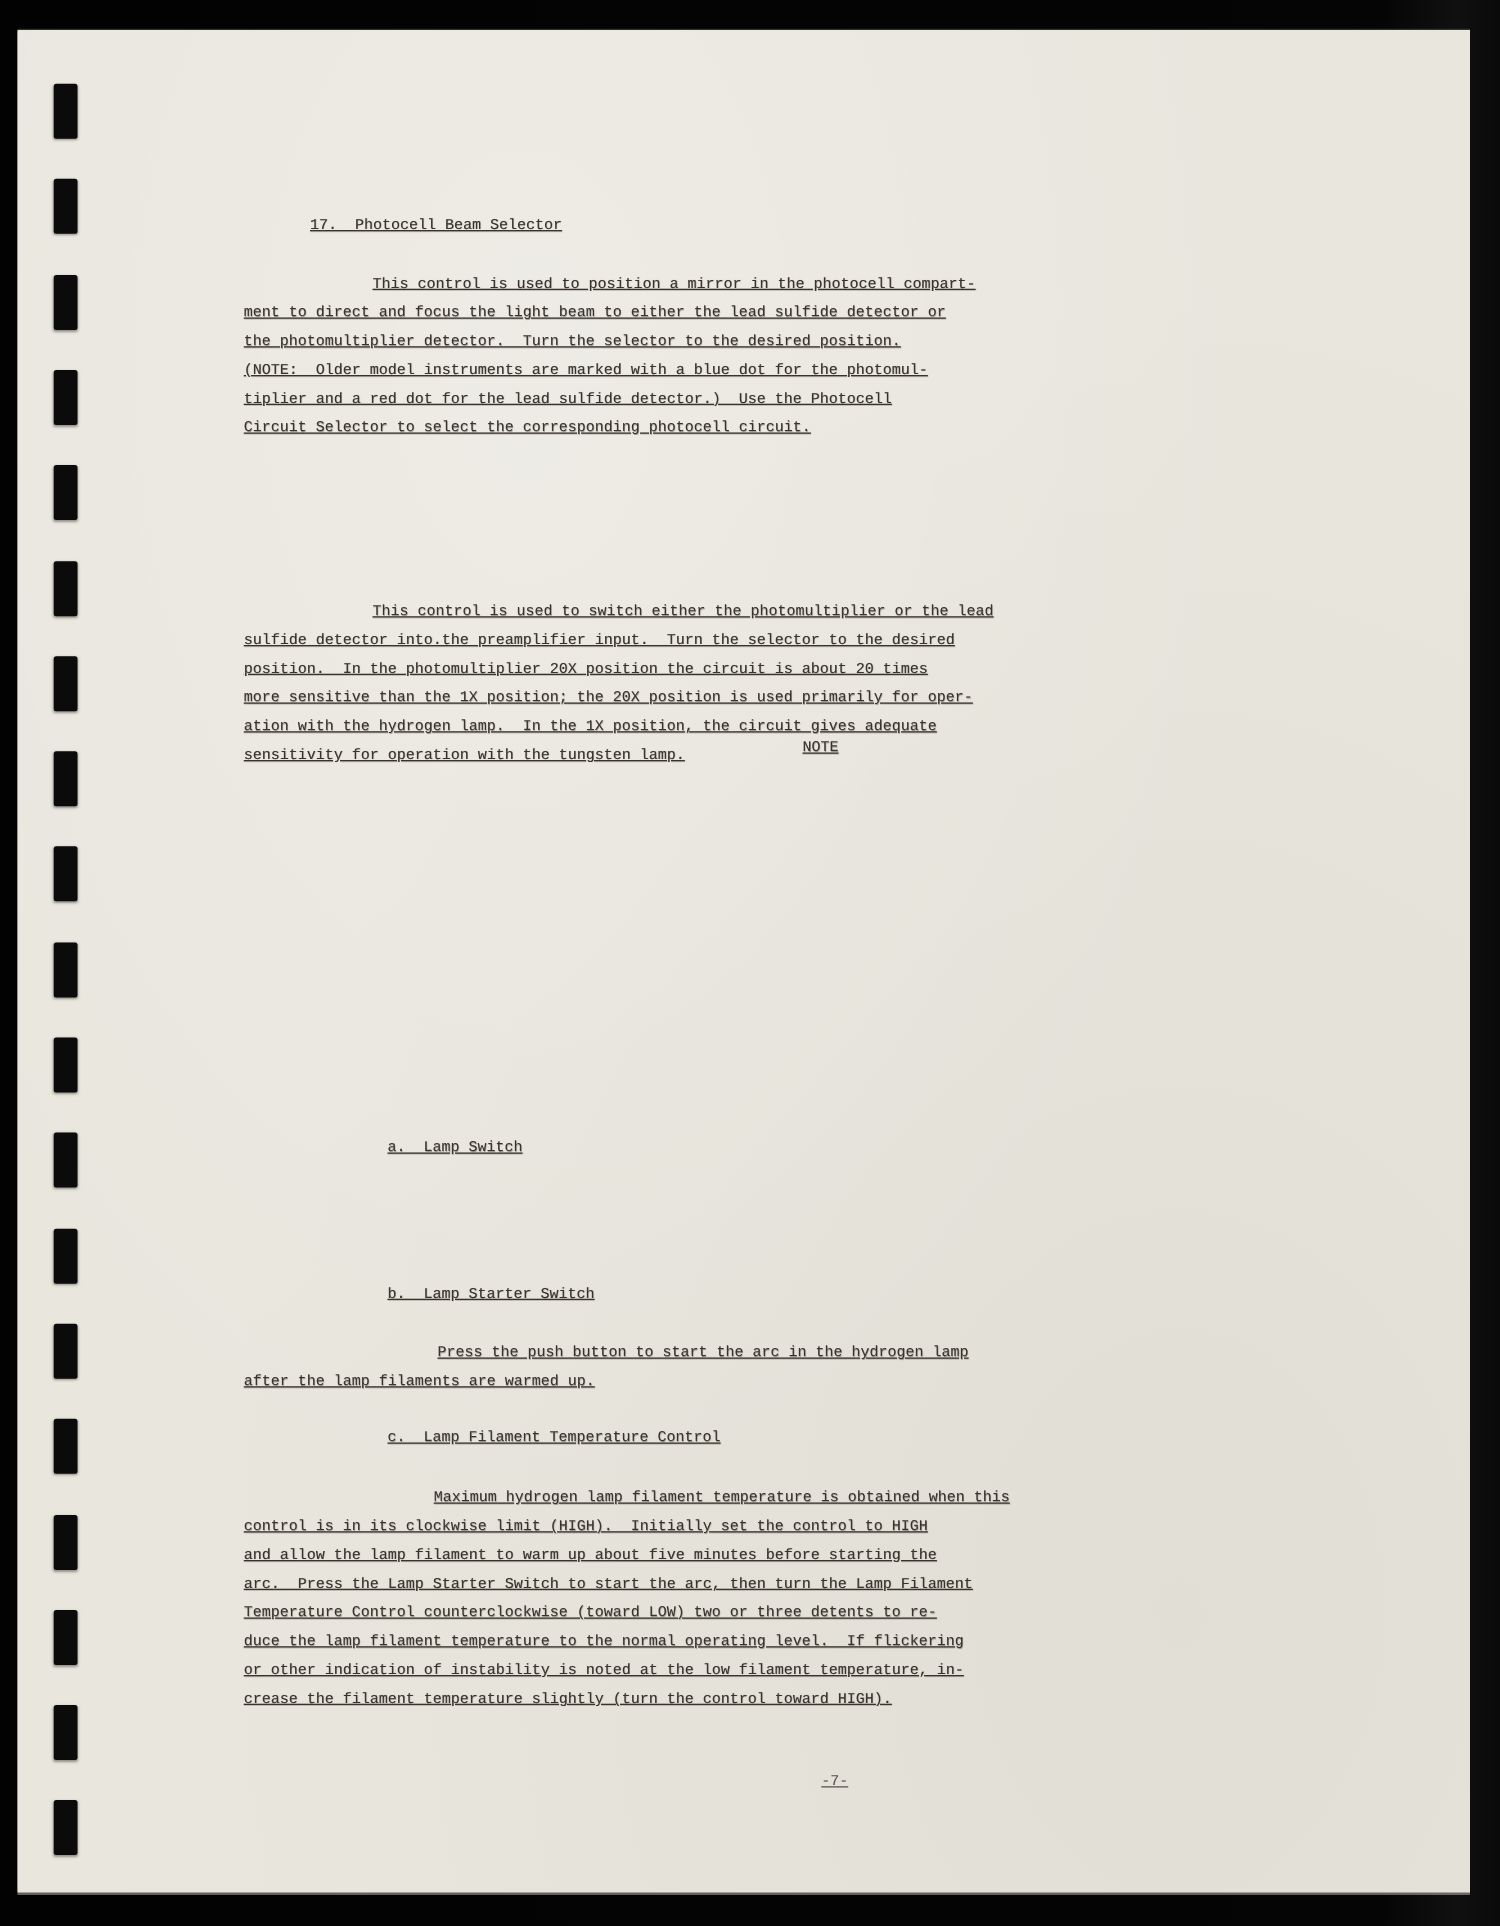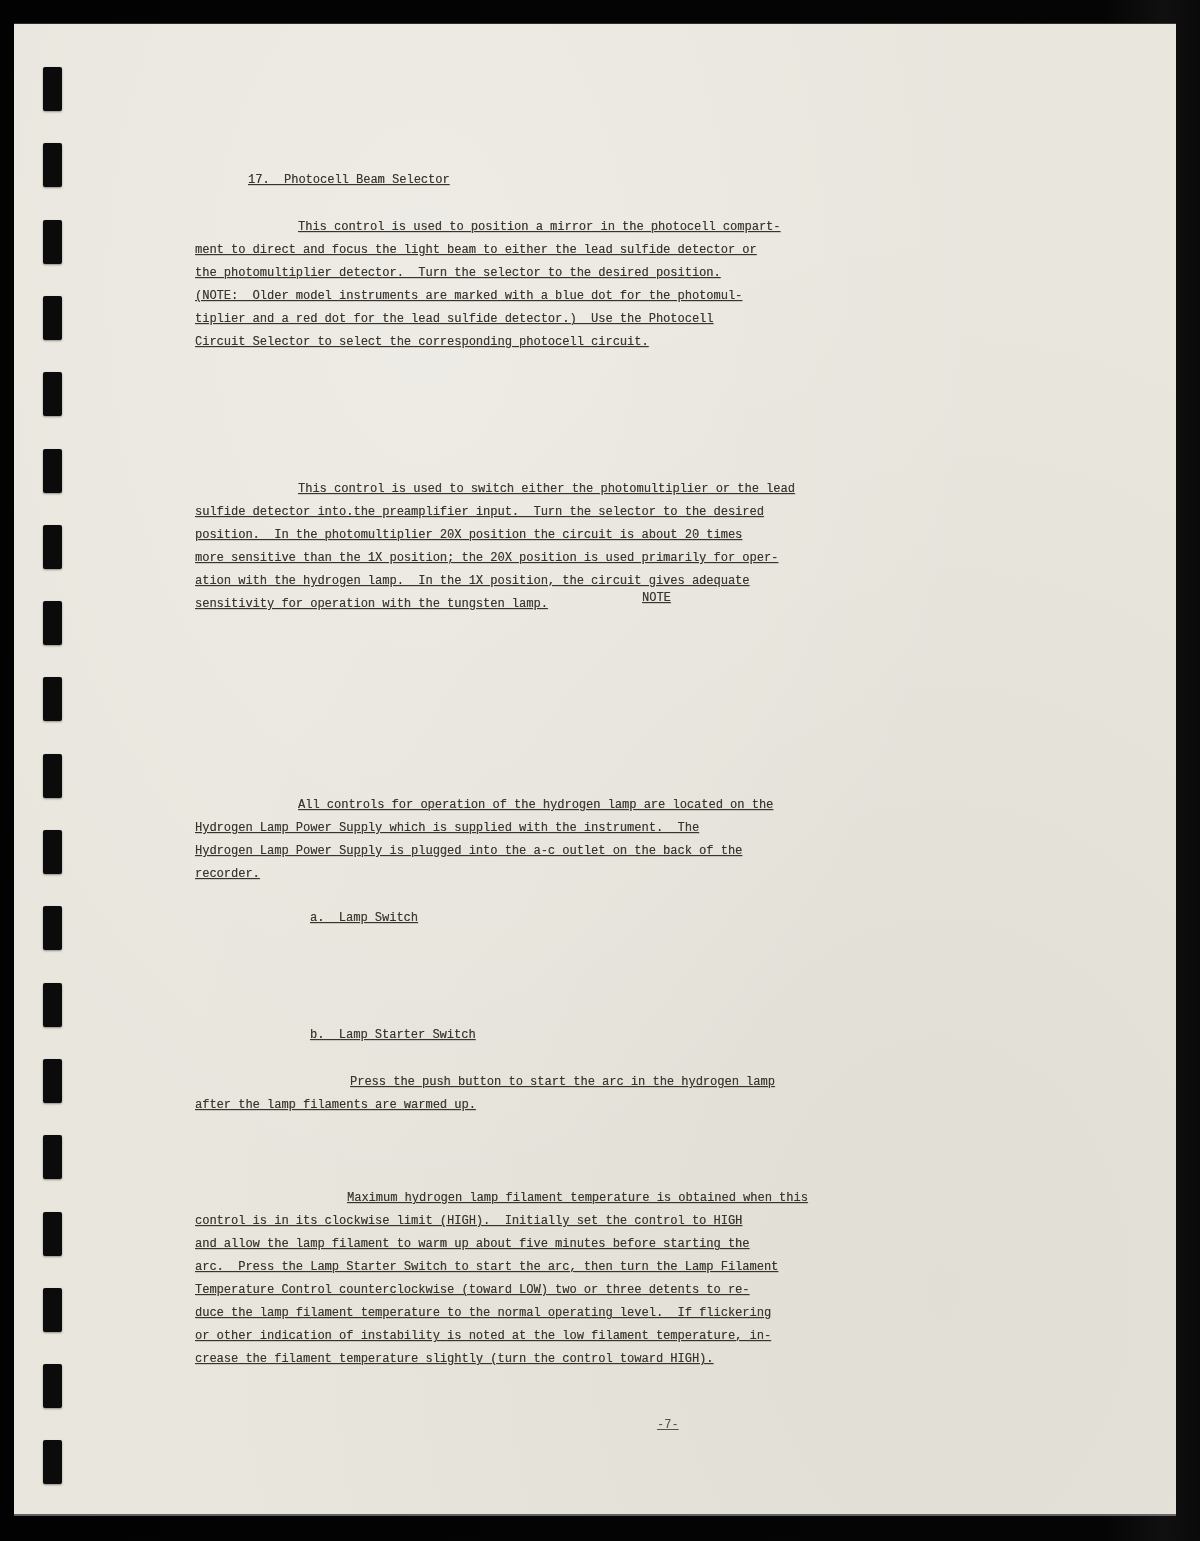--- a/index.html
+++ b/index.html
@@ -109,31 +109,28 @@
 
   <div class="blk" id="p18">This control is used to switch either the photomultiplier or the lead
 sulfide detector into.the preamplifier input.  Turn the selector to the desired
 position.  In the photomultiplier 20X position the circuit is about 20 times
 more sensitive than the 1X position; the 20X position is used primarily for oper-
 ation with the hydrogen lamp.  In the 1X position, the circuit gives adequate
 sensitivity for operation with the tungsten lamp.</div>
 
   <div class="blk" id="noteh">NOTE</div>
 
-  <div class="blk" id="p19">All controls for operation of the hydrogen lamp are located on the
-Hydrogen Lamp Power Supply which is supplied with the instrument.  The
-Hydrogen Lamp Power Supply is plugged into the a-c outlet on the back of the
-recorder.</div>
 
   <div class="blk" id="ha">a.  Lamp Switch</div>
 
   <div class="blk" id="hb">b.  Lamp Starter Switch</div>
   <div class="blk" id="pb">Press the push button to start the arc in the hydrogen lamp
 after the lamp filaments are warmed up.</div>
 
+  <div class="blk" id="hc">c.  Lamp Filament Temperature Control</div>
   <div class="blk" id="pc">Maximum hydrogen lamp filament temperature is obtained when this
 control is in its clockwise limit (HIGH).  Initially set the control to HIGH
 and allow the lamp filament to warm up about five minutes before starting the
 arc.  Press the Lamp Starter Switch to start the arc, then turn the Lamp Filament
 Temperature Control counterclockwise (toward LOW) two or three detents to re-
 duce the lamp filament temperature to the normal operating level.  If flickering
 or other indication of instability is noted at the low filament temperature, in-
 crease the filament temperature slightly (turn the control toward HIGH).</div>
 
   <div class="blk" id="pagenum">-7-</div>

